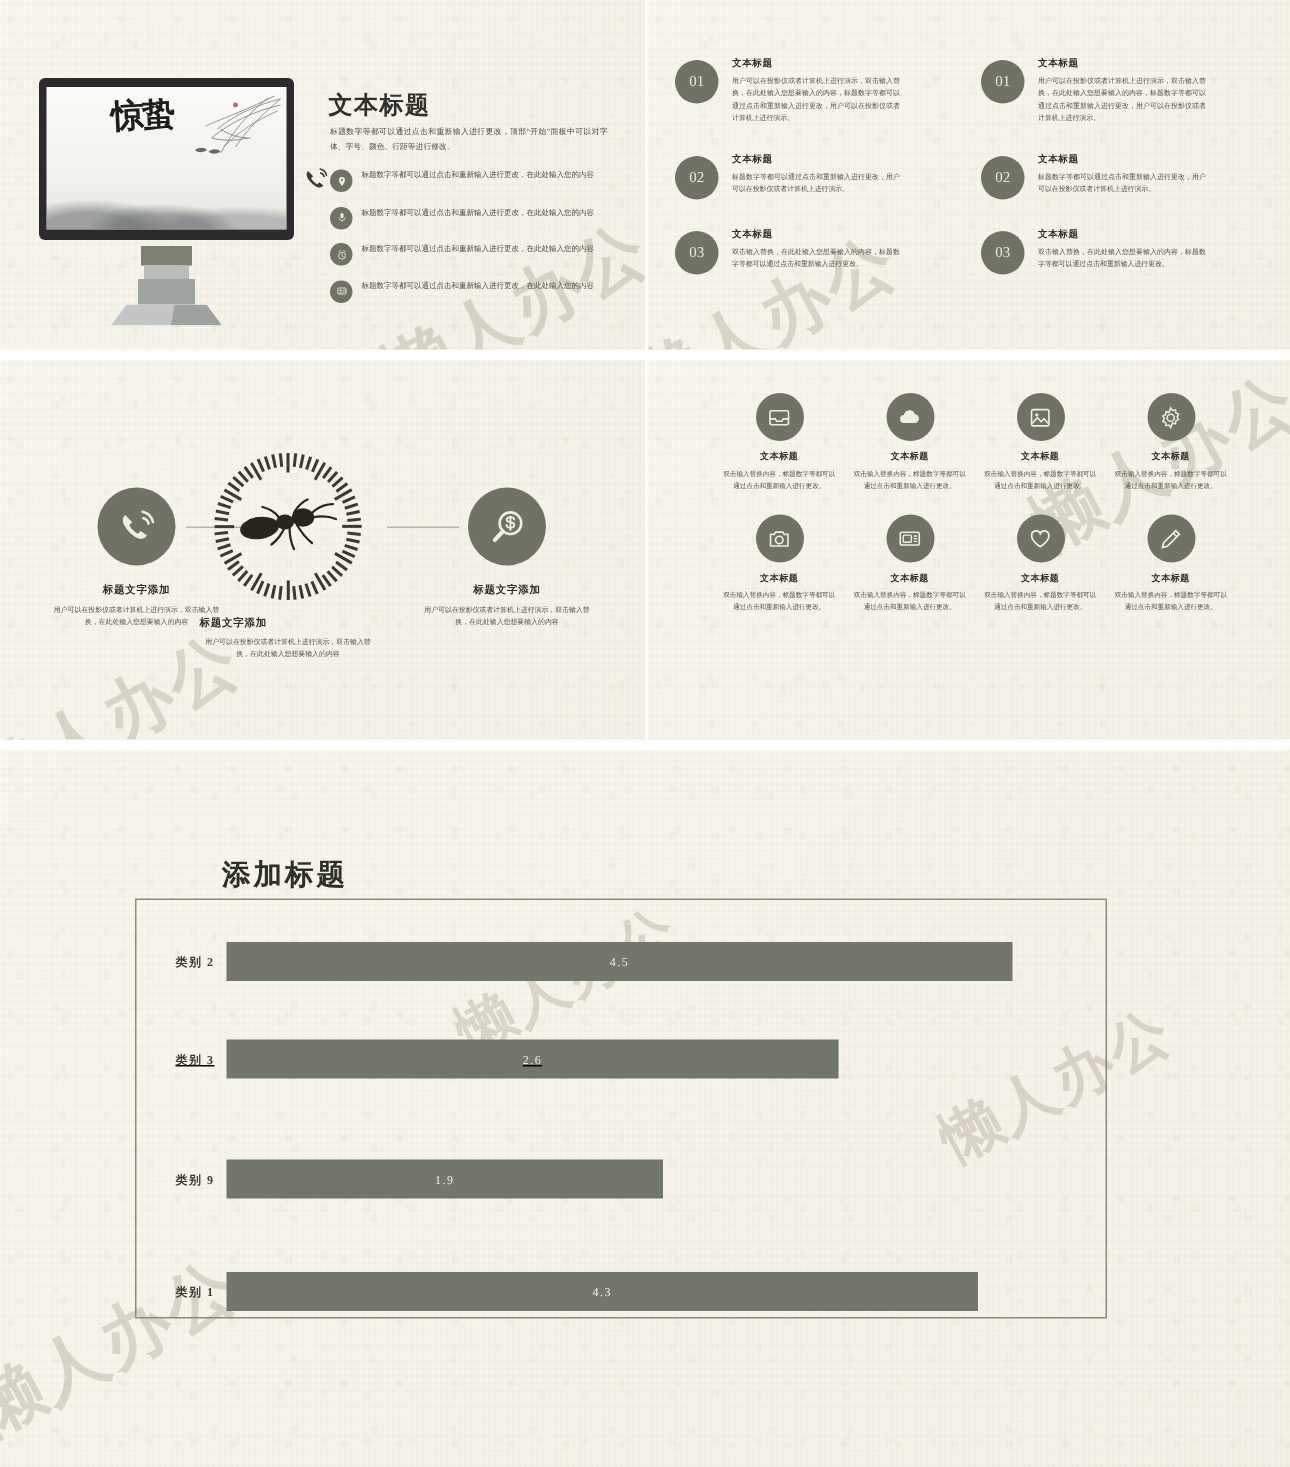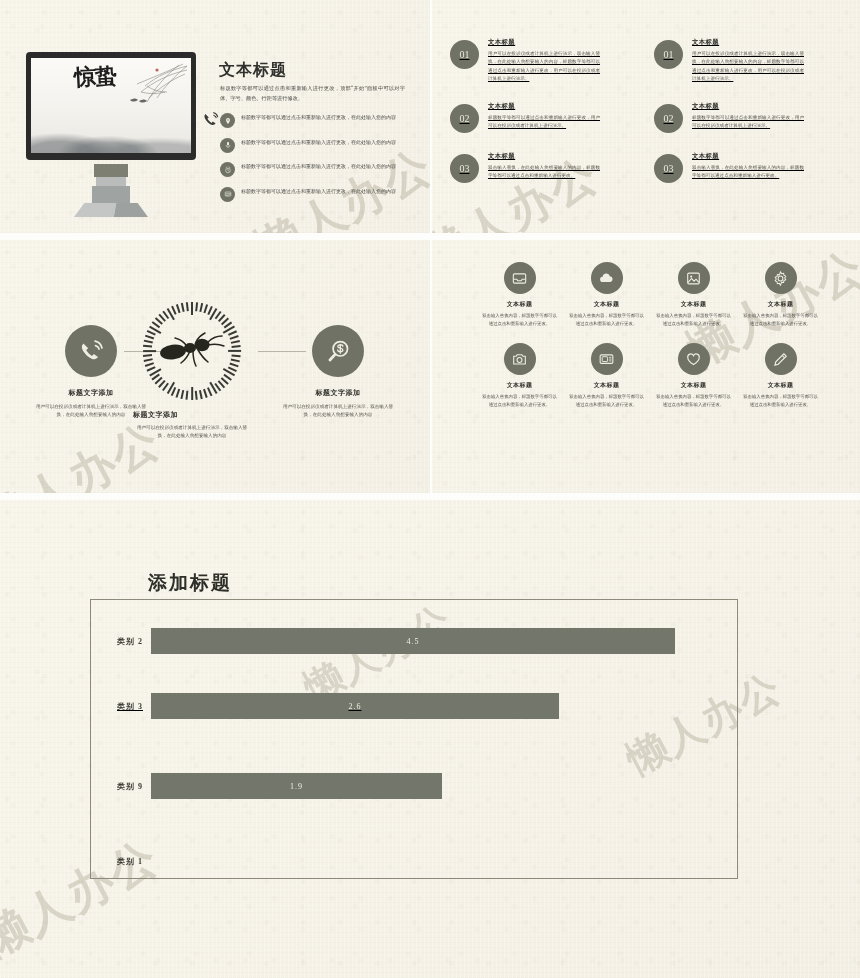--- a/index.html
+++ b/index.html
@@ -91,21 +91,21 @@
     position:absolute; left:220px; top:84px; width:185px;
     font-size:5.2px; line-height:1.85; color:#4a4a44; text-align:justify;
   }
   .s1-list { position:absolute; left:220px; top:113px; width:190px; }
   .s1-row { display:flex; align-items:flex-start; gap:6px; margin-bottom:9.5px; }
   .s1-row .circ { width:15px; height:15px; }
   .s1-row .txt { font-size:5px; line-height:1.75; color:#4a4a44; flex:1; padding-top:1px; }
   .phone-deco { position:absolute; left:203px; top:112px; color:#3c3c36; }
 
   
-  .s2-col { position:absolute; width:150px;text-decoration:underline; }
+  .s2-col { position:absolute; width:150px; }
   .s2-col.left { left:18px; top:38px; }
   .s2-col.right { left:222px; top:38px; }
   .s2-item { display:flex; gap:9px; margin-bottom:19px; }
   .s2-num {
     width:29px; height:29px; border-radius:50%; background:#6f7265;
     color:#eceadf; font-size:10px; display:flex; align-items:center;
     justify-content:center; flex:none; font-family:"Liberation Serif",serif;
     margin-top:2px;
   }
   .s2-body { flex:1; }
@@ -501,17 +501,20 @@
         </div>
       </div>
       <div class="bar-row" style="top:173px;">
         <div class="bar-cat">类别 9</div>
         <div class="bar" style="width:291px;">
           <span class="bar-val">1.9</span>
         </div>
       </div>
       <div class="bar-row" style="top:248px;">
         <div class="bar-cat">类别 1</div>
+        <div class="bar" style="width:501px;">
+          <span class="bar-val">4.3</span>
+        </div>
       </div>
     </div>
   </div>
 
 </div>
 
 </body></html>

